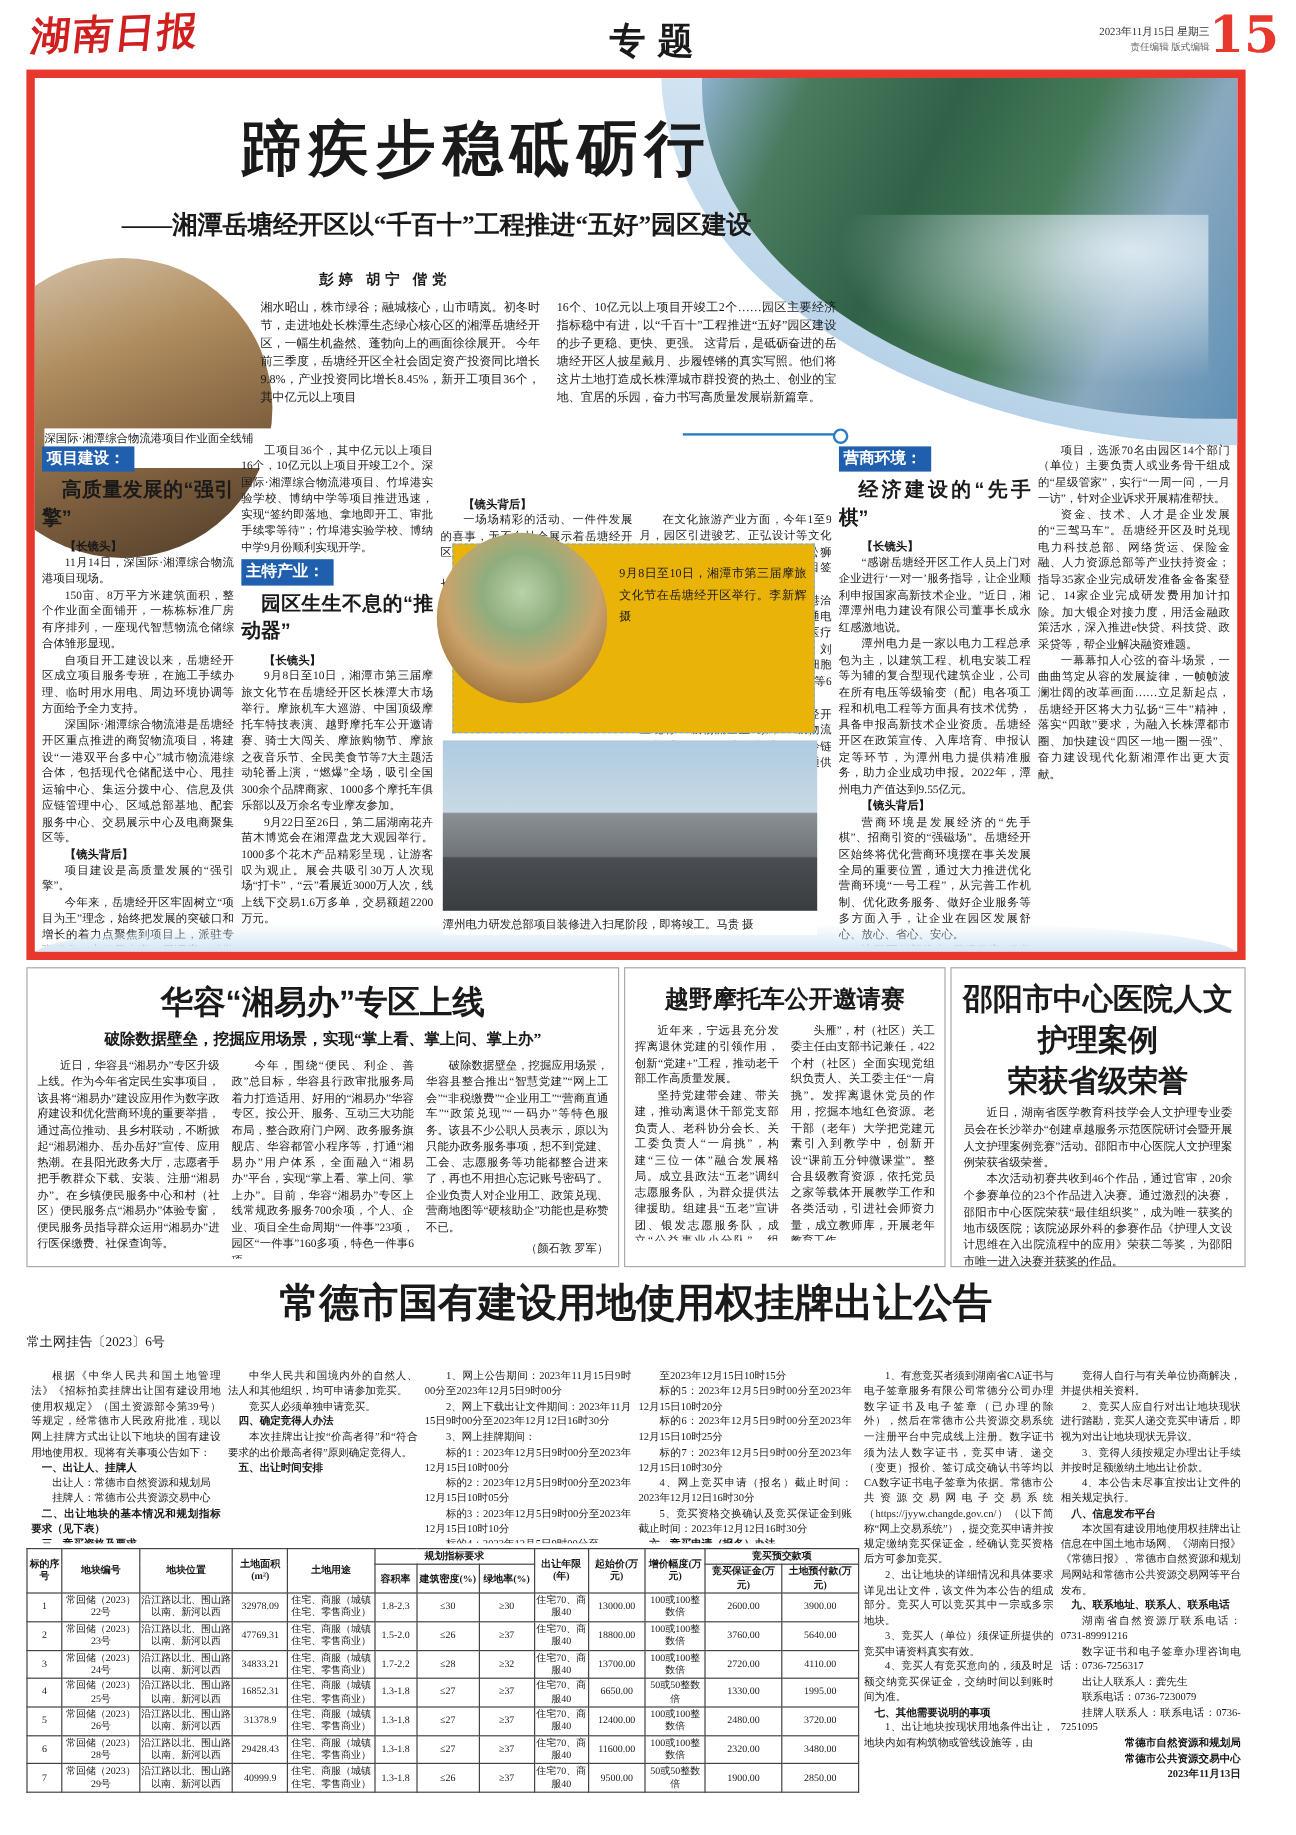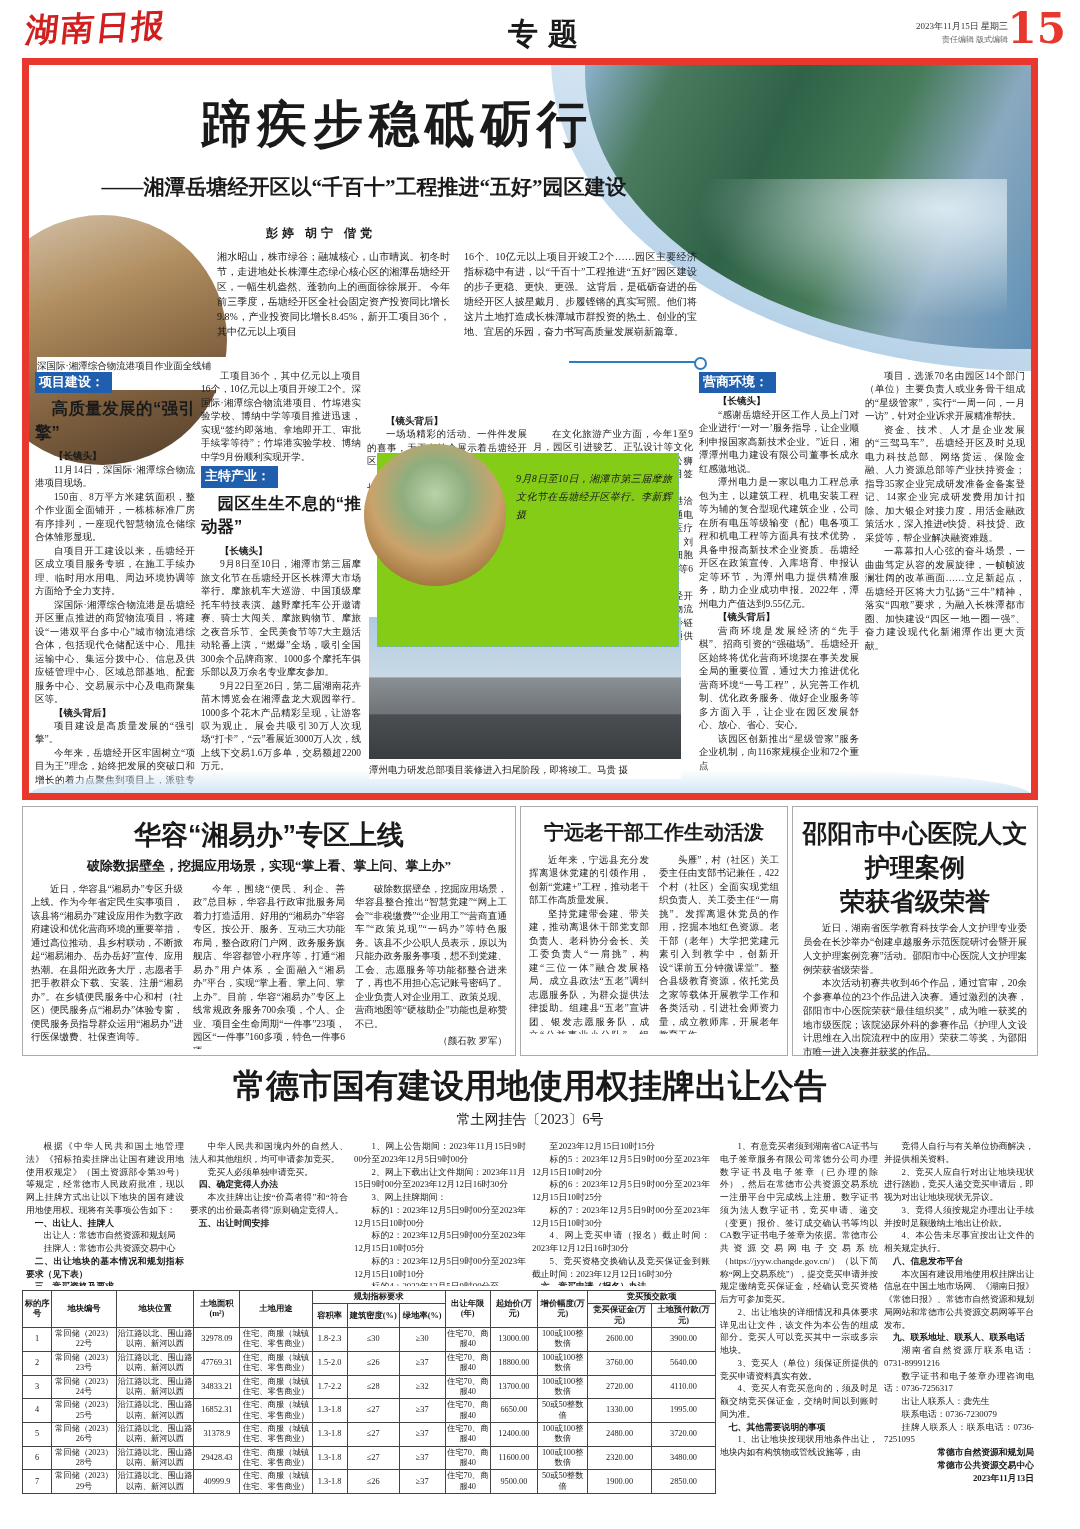--- a/index.html
+++ b/index.html
@@ -39,22 +39,22 @@
   .divider .dot{position:absolute;right:-8px;top:-4px;width:9px;height:9px;border:2px solid #2d7dc4;border-radius:50%;background:#fff;}
   .fbody{position:absolute;left:6px;top:305px;width:990px;height:418px;display:flex;gap:6px;}
   .fcol{width:160px;overflow:hidden;font-size:9.5px;line-height:1.42;text-align:justify;}
   .fcol.m45{padding-top:45px;box-sizing:border-box;}
   .fcol.m58{padding-top:58px;box-sizing:border-box;}
   .para{margin:0;text-indent:2em;}
   .lens{font-weight:bold;}
   .tag{display:inline-block;background:#1f5fae;color:#fff;font-family:"Liberation Sans",sans-serif;
         font-weight:bold;font-size:13px;padding:1px 8px 2px 4px;margin:2px 0 2px;}
   .sec-head{font-family:"Liberation Sans",sans-serif;font-weight:bold;font-size:16.5px;margin:2px 0 6px;text-indent:1em;}
-  .moto-box{position:absolute;left:348px;top:388px;width:302px;height:194px;border:1px dashed #7ab0d8;
-        background:#84cc16;padding:6px;box-sizing:border-box;z-index:3;font-style:italic;}
+  .moto-box{position:absolute;left:348px;top:388px;width:302px;height:158px;border:1px dashed #7ab0d8;
+        background:#eab308;padding:6px;box-sizing:border-box;z-index:3;}
   .moto-circle{float:left;width:142px;height:142px;border-radius:50%;margin:-16px 6px 0 -20px;
         background:radial-gradient(circle at 50% 35%,#b9d2a8 0%,#8fae7f 28%,#caa36b 55%,#a3763f 80%,#7c5a31 100%);}
   .moto-cap{margin-left:132px;font-size:10px;line-height:1.8;text-align:justify;padding-top:10px;}
   .bldg{position:absolute;left:340px;top:552px;width:312px;height:142px;z-index:2;
         background:linear-gradient(180deg,#aecbe0 0%,#c9d9e5 42%,#8a8f94 43%,#6e7478 68%,#4a4e52 69%,#3a3d40 100%);}
   .bldg-cap{position:absolute;left:340px;top:697px;width:312px;font-size:9.5px;background:#fff;z-index:2;padding:2px 0;}
   .wave{position:absolute;left:0;right:0;bottom:-2px;height:28px;z-index:1;
         background:linear-gradient(to top,#cfe4f4 0%,rgba(255,255,255,0) 90%);border-radius:100% 100% 0 0 / 300% 300% 0 0;}
   
   .abox{position:absolute;border:1px solid #aaa;background:#fff;box-sizing:border-box;}
@@ -68,21 +68,21 @@
   .asub{text-align:center;font-weight:bold;font-size:13px;margin:0 0 8px;}
   .acols{display:flex;gap:10px;padding:0 8px;overflow:hidden;}
   .a1 .acols{height:166px;}
   .a2 .acols{height:180px;}
   .acol{flex:1;font-size:9.5px;line-height:1.42;text-align:justify;overflow:hidden;}
   .a3 .body{padding:4px 10px;font-size:9.5px;line-height:1.45;text-align:justify;height:180px;overflow:hidden;}
   .authors{text-indent:0;text-align:right;padding-top:4px;}
   
   .notice{position:absolute;left:22px;top:1060px;width:1016px;height:462px;background:#fff;}
   .ntitle{text-align:center;font-family:"Liberation Sans",sans-serif;font-weight:bold;font-size:33px;margin:4px 0 2px;}
-  .ndoc{text-align:center;font-size:14px;margin:0 0 10px;}
+  .ndoc{font-size:11px;margin:0 0 10px;}
   .ncol{position:absolute;font-size:8.8px;line-height:1.45;text-align:justify;overflow:hidden;}
   .nc1{left:4px;top:80px;width:158px;height:146px;}
   .nc2{left:168px;top:80px;width:158px;height:146px;}
   .nc3{left:332px;top:80px;width:172px;height:146px;}
   .nc4{left:510px;top:80px;width:178px;height:146px;}
   .nc5{left:698px;top:80px;width:158px;height:376px;}
   .nc6{left:862px;top:80px;width:150px;height:376px;}
   .ncol .para{text-indent:2em;}
   .ncol .sect{font-weight:bold;text-indent:1em;}
   .sign .para{text-indent:0;text-align:right;font-weight:bold;}
@@ -166,20 +166,21 @@
         </div>
         <div class="fcol m58">
           <div>
               <p class="para">在文化旅游产业方面，今年1至9月，园区引进骏艺、正弘设计等文化企业74家，重点文旅项目盘龙松狮园、中央公园花博园盘龙片区项目签约并投产建设。</p>
               <p class="para">在医疗康养产业方面，今年“港洽周”期间，岳塘经开区与深圳市证通电子股份有限公司签署湖南省健康医疗大数据中心项目，总投资10亿元；刘川达机器人中南总部、博赛耳干细胞新药研发中心、明今医疗医美中心等6个健康产业项目开工建设。</p>
               <p class="para">在商贸物流产业方面，岳塘经开区现有5A级物流企业1家，4A级物流企业2家，3A级物流企业1家，5星冷链企业1家；湖南电商产业园、怡亚通供应链湖南基地等项目启动建设。</p>
             </div>
         </div>
         <div class="fcol">
           <div class="tag">营商环境：</div>
+          <div class="sec-head">经济建设的“先手棋”</div>
           <div>
               <p class="para lens">【长镜头】</p>
               <p class="para">“感谢岳塘经开区工作人员上门对企业进行‘一对一’服务指导，让企业顺利申报国家高新技术企业。”近日，湘潭潭州电力建设有限公司董事长成永红感激地说。</p>
               <p class="para">潭州电力是一家以电力工程总承包为主，以建筑工程、机电安装工程等为辅的复合型现代建筑企业，公司在所有电压等级输变（配）电各项工程和机电工程等方面具有技术优势，具备申报高新技术企业资质。岳塘经开区在政策宣传、入库培育、申报认定等环节，为潭州电力提供精准服务，助力企业成功申报。2022年，潭州电力产值达到9.55亿元。</p>
               <p class="para lens">【镜头背后】</p>
               <p class="para">营商环境是发展经济的“先手棋”、招商引资的“强磁场”。岳塘经开区始终将优化营商环境摆在事关发展全局的重要位置，通过大力推进优化营商环境“一号工程”，从完善工作机制、优化政务服务、做好企业服务等多方面入手，让企业在园区发展舒心、放心、省心、安心。</p>
               <p class="para">该园区创新推出“星级管家”服务企业机制，向116家规模企业和72个重点</p>
             </div>
         </div>
         <div class="fcol">
@@ -212,21 +213,21 @@
           <p class="para">今年，围绕“便民、利企、善政”总目标，华容县行政审批服务局着力打造适用、好用的“湘易办”华容专区。按公开、服务、互动三大功能布局，整合政府门户网、政务服务旗舰店、华容都管小程序等，打通“湘易办”用户体系，全面融入“湘易办”平台，实现“掌上看、掌上问、掌上办”。目前，华容“湘易办”专区上线常规政务服务700余项，个人、企业、项目全生命周期“一件事”23项，园区“一件事”160多项，特色一件事6项。</p>
         </div>
       <div class="acol">
           <p class="para">破除数据壁垒，挖掘应用场景，华容县整合推出“智慧党建”“网上工会”“非税缴费”“企业用工”“营商直通车”“政策兑现”“一码办”等特色服务。该县不少公职人员表示，原以为只能办政务服务事项，想不到党建、工会、志愿服务等功能都整合进来了，再也不用担心忘记账号密码了。企业负责人对企业用工、政策兑现、营商地图等“硬核助企”功能也是称赞不已。</p>
           <p class="para authors">（颜石敦 罗军）</p>
         </div>
     </div>
   </div>
 
   <div class="abox a2">
-    <div class="atitle">宁远老干部工作生动活泼</div>
+    <div class="atitle">越野摩托车公开邀请赛</div>
     <div class="acols">
       <div class="acol">
           <p class="para">近年来，宁远县充分发挥离退休党建的引领作用，创新“党建+”工程，推动老干部工作高质量发展。</p>
           <p class="para">坚持党建带会建、带关建，推动离退休干部党支部负责人、老科协分会长、关工委负责人“一肩挑”，构建“三位一体”融合发展格局。成立县政法“五老”调纠志愿服务队，为群众提供法律援助。组建县“五老”宣讲团、银发志愿服务队，成立“公益事业小分队”，组建“红霞文艺小分队”“公益事业小分队”等13个文艺团（队），开展“文艺走基层”活动。组建老科协“科普专家团”，开展“银龄行动 科技为民”行动。选优配强关工委“领</p>
         </div>
       <div class="acol">
           <p class="para">头雁”，村（社区）关工委主任由支部书记兼任，422个村（社区）全面实现党组织负责人、关工委主任“一肩挑”。发挥离退休党员的作用，挖掘本地红色资源。老干部（老年）大学把党建元素引入到教学中，创新开设“课前五分钟微课堂”。整合县级教育资源，依托党员之家等载体开展教学工作和各类活动，引进社会师资力量，成立教师库，开展老年教育工作。</p>
         </div>
     </div>
   </div>

